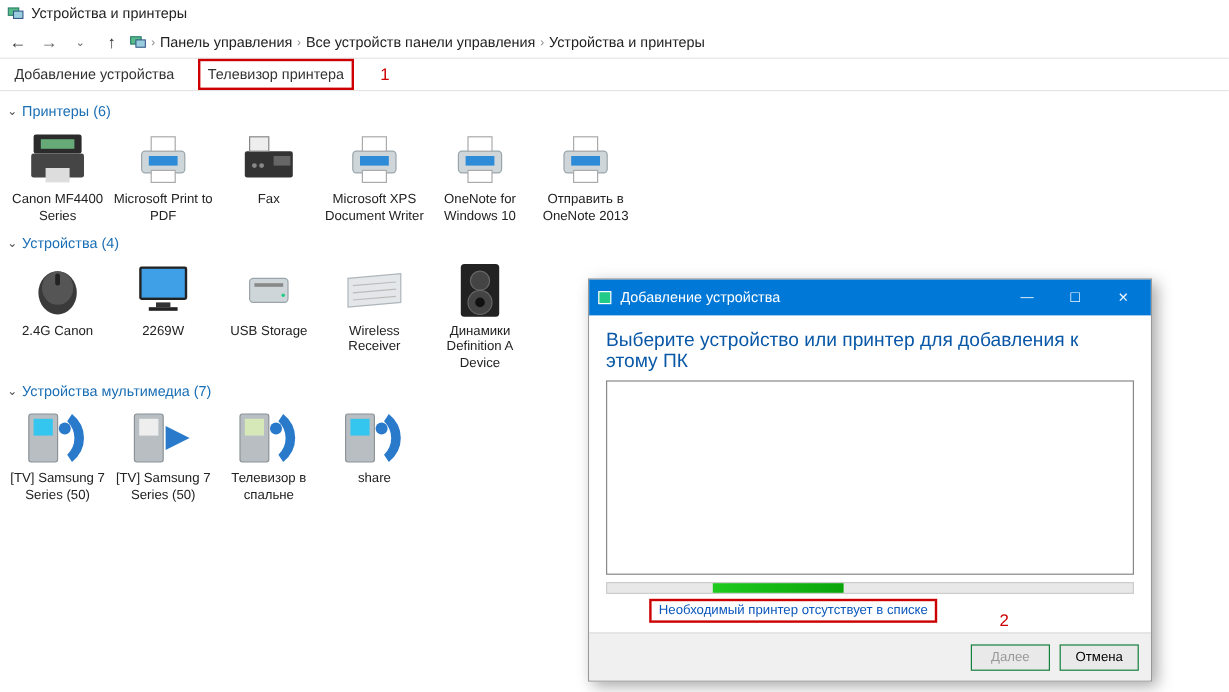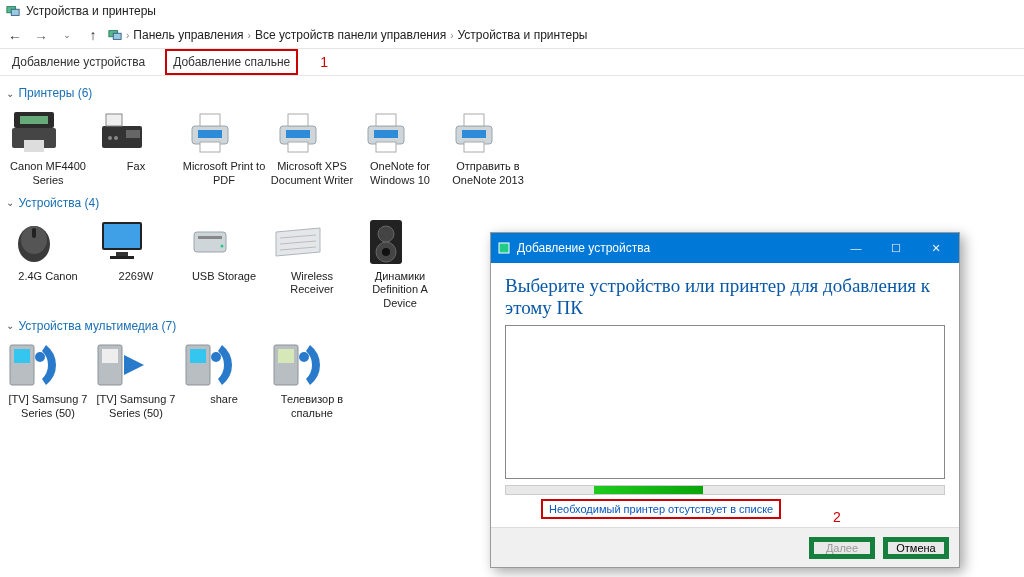--- a/index.html
+++ b/index.html
@@ -74,20 +74,21 @@
   .section-hdr .chev { font-size: 10px; color: #555; }
   .icon-row {
     display: flex;
     flex-wrap: nowrap;
     gap: 0;
   }
   .device {
     width: 88px;
     display: flex;
     flex-direction: column;
+    align-items: center;
     text-align: center;
     padding: 4px 2px;
     font-size: 11px;
     color: #222;
     line-height: 1.25;
   }
   .device .label { margin-top: 4px; word-wrap: break-word; }
   .ico-wrap {
     width: 56px; height: 48px;
     display: flex; align-items: center; justify-content: center;
@@ -121,23 +122,22 @@
   .dlg-body {
     flex: 1;
     background: #fff;
     margin: 0;
     padding: 12px 14px 6px;
     display: flex;
     flex-direction: column;
   }
   .dlg-heading {
     color: #0958a8;
-    font-size: 19px;
+    font-size: 16px;
     margin-bottom: 6px;
-    font-family: Liberation Serif, serif;
   }
   .dlg-sub { font-size: 11px; color: #444; margin-bottom: 4px; }
   .listbox {
     flex: 1;
     border: 1px solid #888;
     background: #fff;
     margin-bottom: 6px;
   }
   .progress {
     height: 10px;
@@ -168,21 +168,21 @@
     background: #f0f0f0;
     display: flex;
     align-items: center;
     justify-content: flex-end;
     gap: 8px;
     padding: 0 10px;
   }
   .win-btn {
     min-width: 66px;
     height: 22px;
-    border: 5px solid #15803d;
+    border: 1px solid #15803d;
     background: #e9e9e9;
     font-size: 11px;
     display: flex; align-items: center; justify-content: center;
     cursor: default;
   }
   .win-btn.disabled { color: #999; }
 </style>
 </head>
 <body>
 
@@ -208,41 +208,52 @@
     <span>Панель управления</span>
     <span class="bc-sep">›</span>
     <span>Все устройств панели управления</span>
     <span class="bc-sep">›</span>
     <span>Устройства и принтеры</span>
   </div>
 </div>
 
 <div class="toolbar">
   <span class="tb-btn">Добавление устройства</span>
-  <span class="tb-btn highlight-box">Добавление спальне</span>
+  <span class="tb-btn highlight-box">Телевизор принтера</span>
   <span class="anno">1</span>
 </div>
 
 <div class="content">
 
   <div class="section-hdr">
     <span class="chev">⌄</span>
     <span>Принтеры (6)</span>
   </div>
   <div class="icon-row">
     <div class="device">
       <div class="ico-wrap">
         <svg width="52" height="48" viewBox="0 0 52 48">
             <rect x="6" y="4" width="40" height="16" rx="2" fill="#2b2b2b"></rect>
             <rect x="4" y="20" width="44" height="20" rx="2" fill="#454545"></rect>
             <rect x="16" y="32" width="20" height="12" fill="#ddd"></rect>
             <rect x="12" y="8" width="28" height="8" fill="#6a7"></rect>
           </svg>
       </div>
       <div class="label">Canon MF4400 Series</div>
+    </div>
+    <div class="device">
+      <div class="ico-wrap">
+        <svg width="52" height="48" viewBox="0 0 52 48">
+            <rect x="8" y="18" width="36" height="18" rx="3" fill="#cfd6da" stroke="#9aa5ab"></rect>
+            <rect x="16" y="6" width="20" height="12" fill="#fff" stroke="#aaa"></rect>
+            <rect x="14" y="22" width="24" height="8" fill="#2d8bd8"></rect>
+            <rect x="16" y="34" width="20" height="10" fill="#fff" stroke="#aaa"></rect>
+          </svg>
+      </div>
+      <div class="label">Microsoft Print to PDF</div>
     </div>
     <div class="device">
       <div class="ico-wrap">
         <svg width="52" height="48" viewBox="0 0 52 48">
             <rect x="6" y="18" width="40" height="22" rx="2" fill="#333"></rect>
             <rect x="10" y="6" width="16" height="12" fill="#eee" stroke="#888"></rect>
             <rect x="30" y="22" width="14" height="8" fill="#666"></rect>
             <circle cx="14" cy="30" r="2" fill="#888"></circle>
             <circle cx="20" cy="30" r="2" fill="#888"></circle>
           </svg>
@@ -251,31 +262,20 @@
     </div>
     <div class="device">
       <div class="ico-wrap">
         <svg width="52" height="48" viewBox="0 0 52 48">
             <rect x="8" y="18" width="36" height="18" rx="3" fill="#cfd6da" stroke="#9aa5ab"></rect>
             <rect x="16" y="6" width="20" height="12" fill="#fff" stroke="#aaa"></rect>
             <rect x="14" y="22" width="24" height="8" fill="#2d8bd8"></rect>
             <rect x="16" y="34" width="20" height="10" fill="#fff" stroke="#aaa"></rect>
           </svg>
       </div>
-      <div class="label">Microsoft Print to PDF</div>
-    </div>
-    <div class="device">
-      <div class="ico-wrap">
-        <svg width="52" height="48" viewBox="0 0 52 48">
-            <rect x="8" y="18" width="36" height="18" rx="3" fill="#cfd6da" stroke="#9aa5ab"></rect>
-            <rect x="16" y="6" width="20" height="12" fill="#fff" stroke="#aaa"></rect>
-            <rect x="14" y="22" width="24" height="8" fill="#2d8bd8"></rect>
-            <rect x="16" y="34" width="20" height="10" fill="#fff" stroke="#aaa"></rect>
-          </svg>
-      </div>
       <div class="label">Microsoft XPS Document Writer</div>
     </div>
     <div class="device">
       <div class="ico-wrap">
         <svg width="52" height="48" viewBox="0 0 52 48">
             <rect x="8" y="18" width="36" height="18" rx="3" fill="#cfd6da" stroke="#9aa5ab"></rect>
             <rect x="16" y="6" width="20" height="12" fill="#fff" stroke="#aaa"></rect>
             <rect x="14" y="22" width="24" height="8" fill="#2d8bd8"></rect>
             <rect x="16" y="34" width="20" height="10" fill="#fff" stroke="#aaa"></rect>
           </svg>
@@ -378,37 +378,37 @@
             <rect x="8" y="10" width="16" height="14" fill="#eee"></rect>
             <polygon points="30,16 50,26 30,36" fill="#2a7acb"></polygon>
           </svg>
       </div>
       <div class="label">[TV] Samsung 7 Series (50)</div>
     </div>
     <div class="device">
       <div class="ico-wrap">
         <svg width="56" height="52" viewBox="0 0 56 52">
             <rect x="4" y="6" width="24" height="40" rx="2" fill="#b8bec2" stroke="#8c9499"></rect>
+            <rect x="8" y="10" width="16" height="14" fill="#d7e8b8"></rect>
+            <path d="M40 6 Q50 14 50 26 Q50 38 40 46 L36 40 Q42 34 42 26 Q42 18 36 12 Z" fill="#2a7acb"></path>
+            <circle cx="34" cy="18" r="5" fill="#2a7acb"></circle>
+          </svg>
+      </div>
+      <div class="label">Телевизор в спальне</div>
+    </div>
+    <div class="device">
+      <div class="ico-wrap">
+        <svg width="56" height="52" viewBox="0 0 56 52">
+            <rect x="4" y="6" width="24" height="40" rx="2" fill="#b8bec2" stroke="#8c9499"></rect>
             <rect x="8" y="10" width="16" height="14" fill="#35c6f0"></rect>
             <path d="M40 6 Q50 14 50 26 Q50 38 40 46 L36 40 Q42 34 42 26 Q42 18 36 12 Z" fill="#2a7acb"></path>
             <circle cx="34" cy="18" r="5" fill="#2a7acb"></circle>
           </svg>
       </div>
       <div class="label">share</div>
-    </div>
-    <div class="device">
-      <div class="ico-wrap">
-        <svg width="56" height="52" viewBox="0 0 56 52">
-            <rect x="4" y="6" width="24" height="40" rx="2" fill="#b8bec2" stroke="#8c9499"></rect>
-            <rect x="8" y="10" width="16" height="14" fill="#d7e8b8"></rect>
-            <path d="M40 6 Q50 14 50 26 Q50 38 40 46 L36 40 Q42 34 42 26 Q42 18 36 12 Z" fill="#2a7acb"></path>
-            <circle cx="34" cy="18" r="5" fill="#2a7acb"></circle>
-          </svg>
-      </div>
-      <div class="label">Телевизор в спальне</div>
     </div>
   </div>
 
 </div>
 
 <div class="dialog">
   <div class="dlg-title">
     <svg width="14" height="14" viewBox="0 0 14 14">
         <rect x="2" y="2" width="10" height="10" fill="#2c8" stroke="#fff"></rect>
       </svg>

